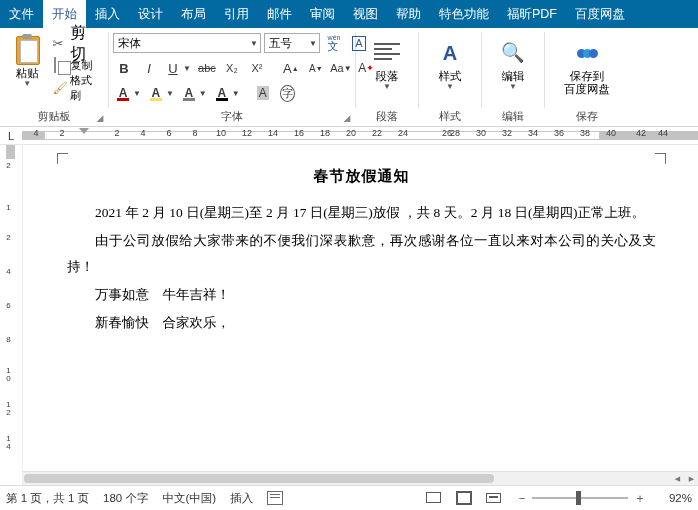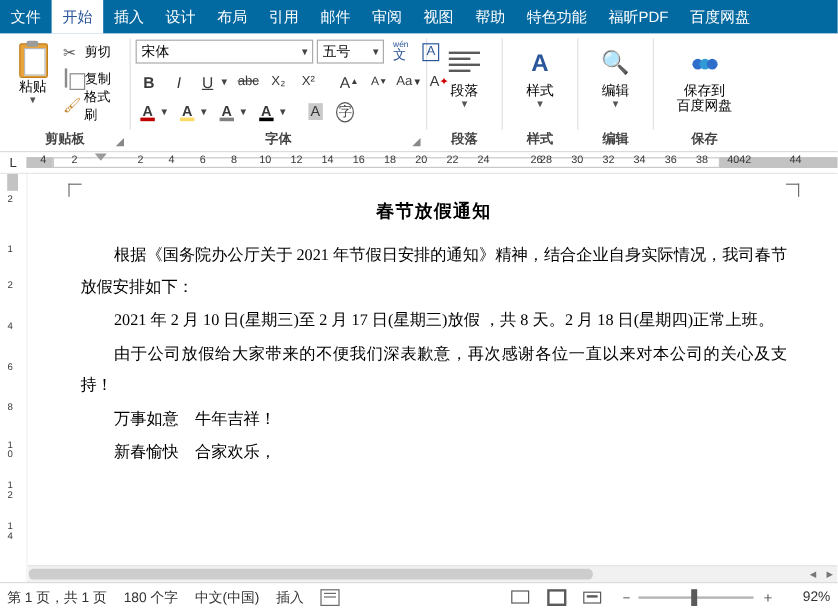--- a/index.html
+++ b/index.html
@@ -75,21 +75,20 @@
     background: #e2e2e2;
     margin: 4px 0 18px 0;
   }
   .group-label {
     font-size: 11px;
     color: #444;
     text-align: left;
     height: 15px;
     line-height: 15px;
     white-space: nowrap;
-    font-weight: bold;
   }
   .group-body {
     display: flex;
     align-items: flex-start;
     flex: 1 1 auto;
     padding-top: 2px;
   }
   .dlg-launcher {
     position: absolute;
     right: 3px;
@@ -546,21 +545,21 @@
             <div class="clip-board"></div>
             <div class="clip-paper"></div>
             <div class="clip-clip"></div>
           </div>
           <div class="clip-label">粘贴</div>
           <div class="caret">▼</div>
         </div>
         <div class="clip-side">
           <div class="mini-btn">
             <span class="mini-ico sciss">✂</span>
-            <span style="font-size:11px">剪切</span>
+            <span style="font-size:16px">剪切</span>
           </div>
           <div class="mini-btn">
             <span class="mini-ico"><span class="copy-ico"></span></span>
             <span style="font-size:11px">复制</span>
           </div>
           <div class="mini-btn">
             <span class="mini-ico brush-ico">🖌</span>
             <span style="font-size:11px">格式刷</span>
           </div>
         </div>
@@ -759,21 +758,21 @@
       <div class="rnum" style="left:355px">22</div>
       <div class="rnum" style="left:381px">24</div>
       <div class="rnum" style="left:425px">26</div>
       <div class="rnum" style="left:433px">28</div>
       <div class="rnum" style="left:459px">30</div>
       <div class="rnum" style="left:485px">32</div>
       <div class="rnum" style="left:511px">34</div>
       <div class="rnum" style="left:537px">36</div>
       <div class="rnum" style="left:563px">38</div>
       <div class="rnum" style="left:589px">40</div>
-      <div class="rnum" style="left:599px">42</div>
+      <div class="rnum" style="left:619px">42</div>
       <div class="rnum" style="left:641px">44</div>
     </div>
   </div>
 
   <div class="workarea">
     <div class="vruler">
       <div class="vband" style="top:0px;height:14px"></div>
       <div class="vnum" style="top:16px">2</div>
       <div class="vnum" style="top:58px">1</div>
       <div class="vnum" style="top:88px">2</div>
@@ -784,21 +783,20 @@
       <div class="vnum" style="top:255px">12</div>
       <div class="vnum" style="top:289px">14</div>
 
     </div>
 
     <div class="page">
       <div class="corner-mark cm-tl"></div>
       <div class="corner-mark cm-tr"></div>
 
       <div class="doc-title">春节放假通知</div>
-      <p class="doc-p indent">根据《国务院办公厅关于 2021 年节假日安排的通知》精神，结合企业自身实际情况，我司春节放假安排如下：</p>
       <p class="doc-p indent">2021 年 2 月 10 日(星期三)至 2 月 17 日(星期三)放假 ，共 8 天。2 月 18 日(星期四)正常上班。</p>
       <p class="doc-p indent">由于公司放假给大家带来的不便我们深表歉意，再次感谢各位一直以来对本公司的关心及支持！</p>
       <p class="doc-p indent">万事如意　牛年吉祥！</p>
       <p class="doc-p indent">新春愉快　合家欢乐，</p>
 
       <div class="hscroll" style="left:0">
         <div class="thumb"></div>
         <div class="hsc-arrow" style="right:14px">◀</div>
         <div class="hsc-arrow" style="right:0">▶</div>
       </div>

